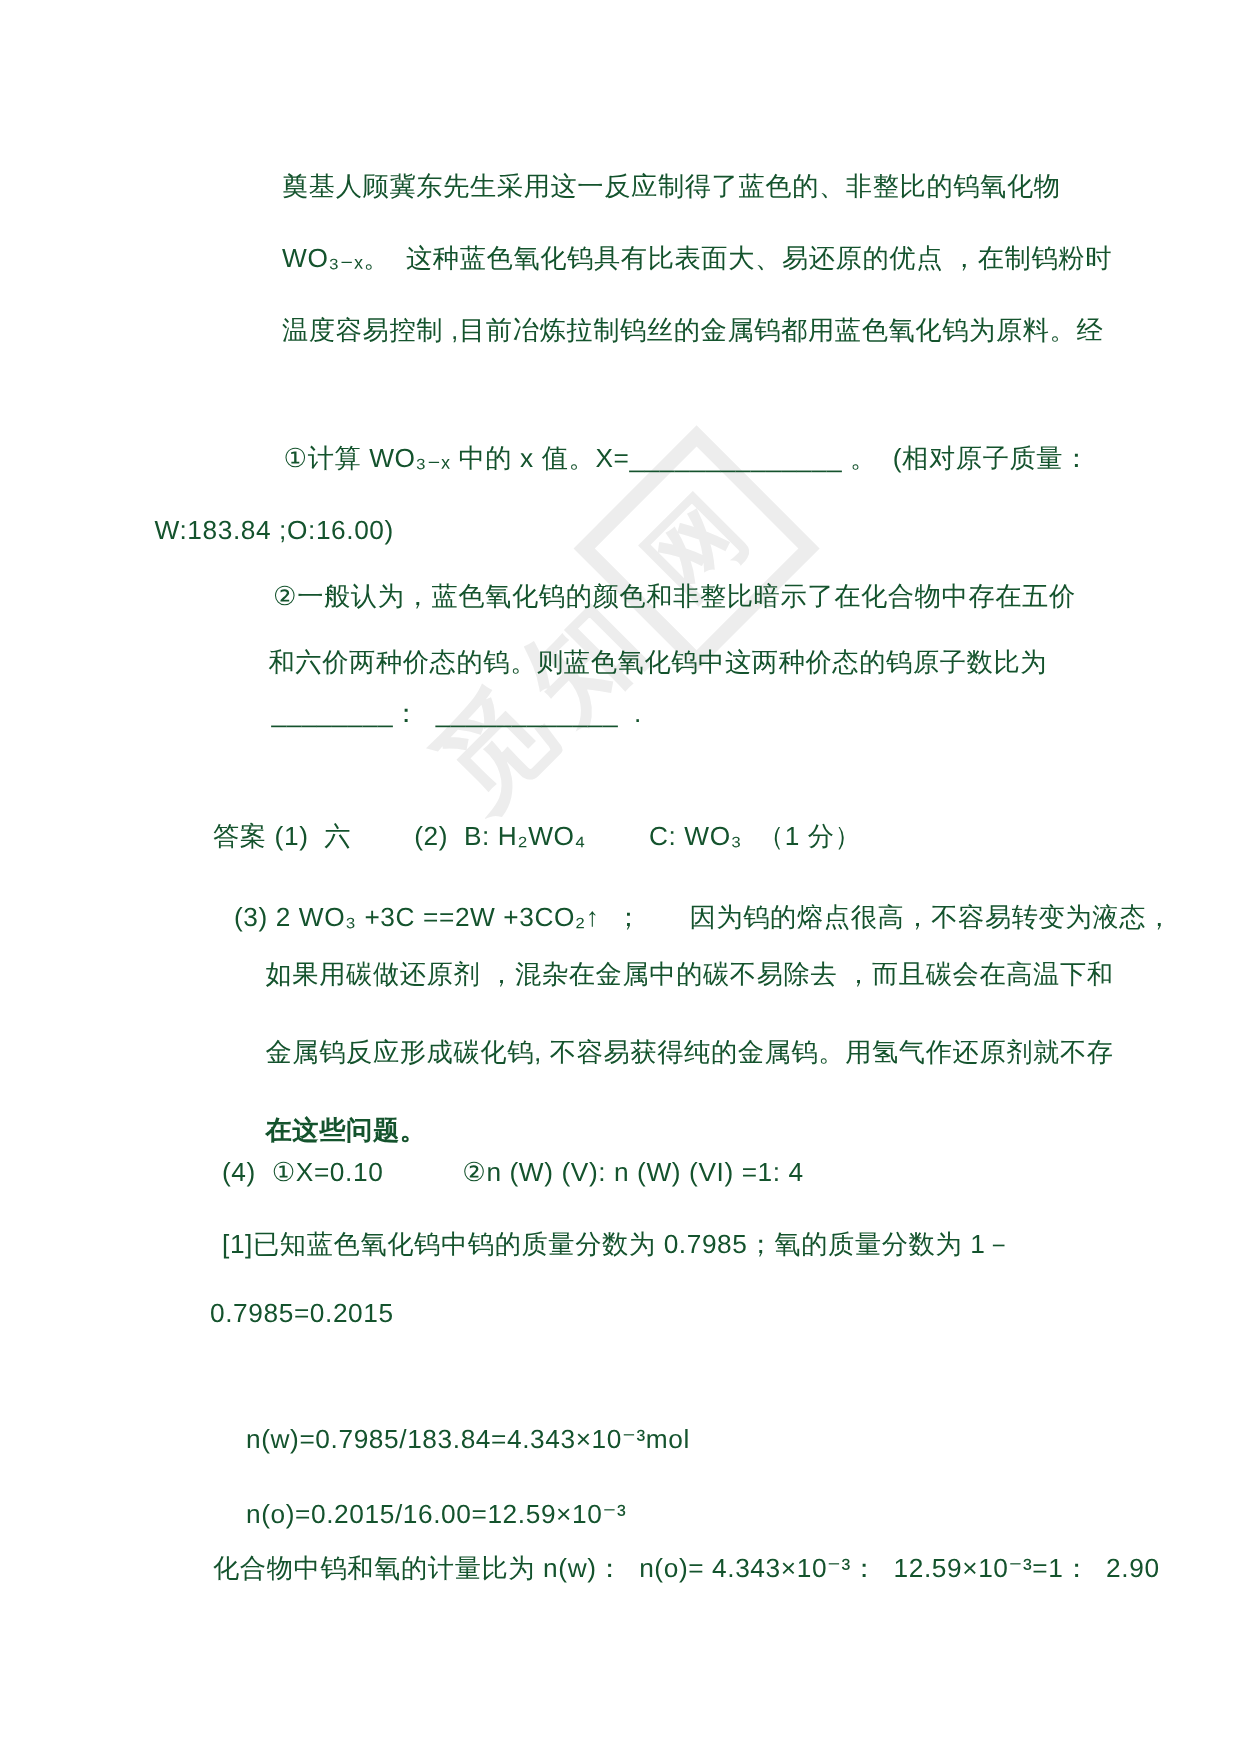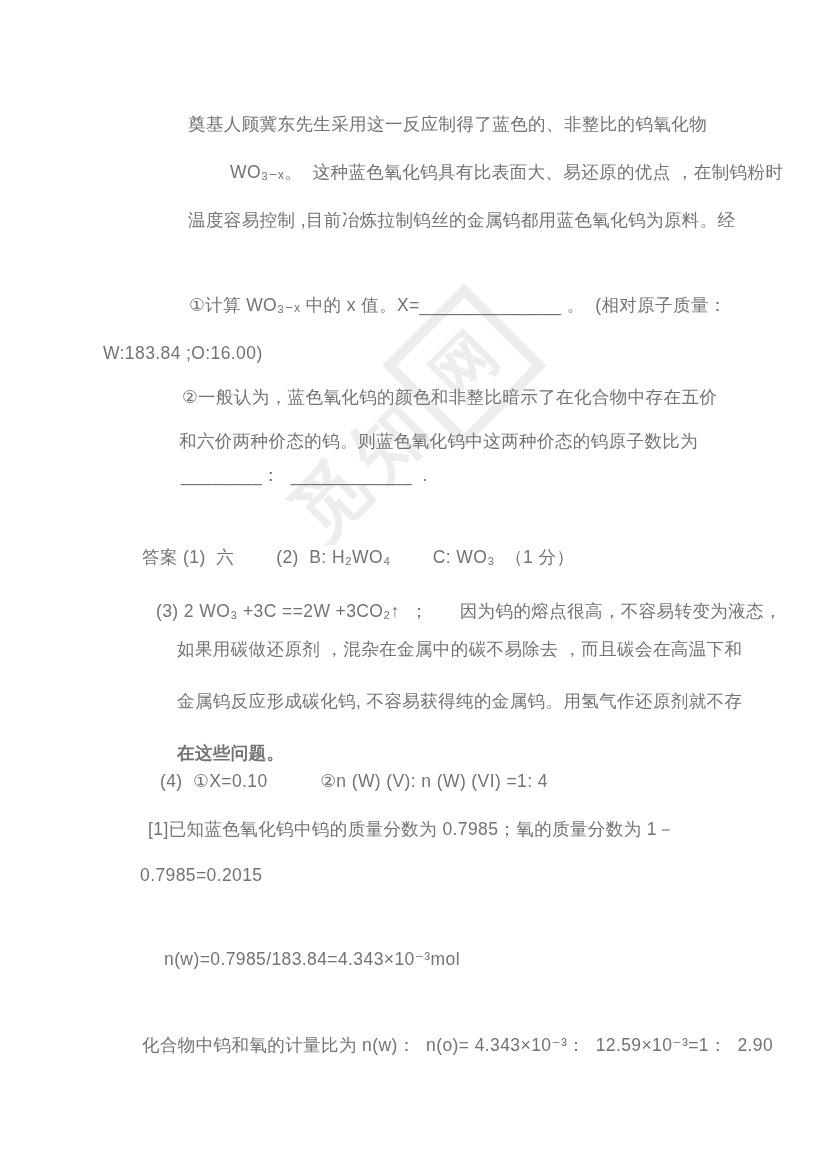--- a/index.html
+++ b/index.html
@@ -12,21 +12,21 @@
     font-family:"Liberation Sans","DejaVu Sans",sans-serif;
     color:#212121;
   }
   .text-layer{position:absolute;inset:0;z-index:2;}
   .line{
     position:absolute;
     font-size:17.5px;
     line-height:28px;
     letter-spacing:0.4px;
     white-space:pre;
-    color:#737373;
+    color:#14532d;
   }
   
   .watermark{
     position:absolute;
     z-index:1;
     display:flex;
     align-items:center;
     gap:12px;
     transform:rotate(-45deg);
     color:#ededed;
@@ -70,32 +70,33 @@
 
   <div class="watermark wm-bottom">
 
     <span class="wm-logo">
       <span class="wm-logo-char">网</span>
     </span>
   </div>
 
   <div class="text-layer">
     <div class="line" style="left:188px;top:110px;">奠基人顾冀东先生采用这一反应制得了蓝色的、非整比的钨氧化物</div>
-    <div class="line" style="left:188px;top:158px;margin-left:42px;">WO₃₋ₓ。  这种蓝色氧化钨具有比表面大、易还原的优点 ，在制钨粉时</div>
+    <div class="line" style="left:188px;top:158px;">WO₃₋ₓ。  这种蓝色氧化钨具有比表面大、易还原的优点 ，在制钨粉时</div>
     <div class="line" style="left:188px;top:206px;">温度容易控制 ,目前冶炼拉制钨丝的金属钨都用蓝色氧化钨为原料。经</div>
     <div class="line" style="left:189px;top:291px;">①计算 WO₃₋ₓ 中的 x 值。X=______________ 。  (相对原子质量：</div>
     <div class="line" style="left:103px;top:339px;">W:183.84 ;O:16.00)</div>
     <div class="line" style="left:179px;top:427px;">和六价两种价态的钨。则蓝色氧化钨中这两种价态的钨原子数比为</div>
     <div class="line" style="left:182px;top:383px;">②一般认为，蓝色氧化钨的颜色和非整比暗示了在化合物中存在五价</div>
     <div class="line" style="left:181px;top:461px;">________：  ____________  .</div>
     <div class="line" style="left:142px;top:543px;">答案 (1)  六        (2)  B: H₂WO₄        C: WO₃  （1 分）</div>
     <div class="line" style="left:156px;top:597px;">(3) 2 WO₃ +3C ==2W +3CO₂↑  ；      因为钨的熔点很高，不容易转变为液态，</div>
     <div class="line" style="left:177px;top:635px;">如果用碳做还原剂 ，混杂在金属中的碳不易除去 ，而且碳会在高温下和</div>
     <div class="line" style="left:177px;top:687px;">金属钨反应形成碳化钨, 不容易获得纯的金属钨。用氢气作还原剂就不存</div>
     <div class="line" style="left:177px;top:739px;font-weight:bold;">在这些问题。</div>
-    <div class="line" style="left:160px;top:767px;">(4)  ①X=0.10          ②n (W) (V): n (W) (VI) =1: 4</div>
+    <div class="line" style="left:148px;top:767px;">(4)  ①X=0.10          ②n (W) (V): n (W) (VI) =1: 4</div>
     <div class="line" style="left:148px;top:815px;">[1]已知蓝色氧化钨中钨的质量分数为 0.7985；氧的质量分数为 1－</div>
     <div class="line" style="left:140px;top:861px;text-align:right;">0.7985=0.2015</div>
     <div class="line" style="left:164px;top:945px;">n(w)=0.7985/183.84=4.343×10⁻³mol</div>
+    <div class="line" style="left:164px;top:995px;">n(o)=0.2015/16.00=12.59×10⁻³</div>
     <div class="line" style="left:142px;top:1031px;">化合物中钨和氧的计量比为 n(w)：  n(o)= 4.343×10⁻³：  12.59×10⁻³=1：  2.90</div>
   </div>
 
 </div>
 
 </body></html>

